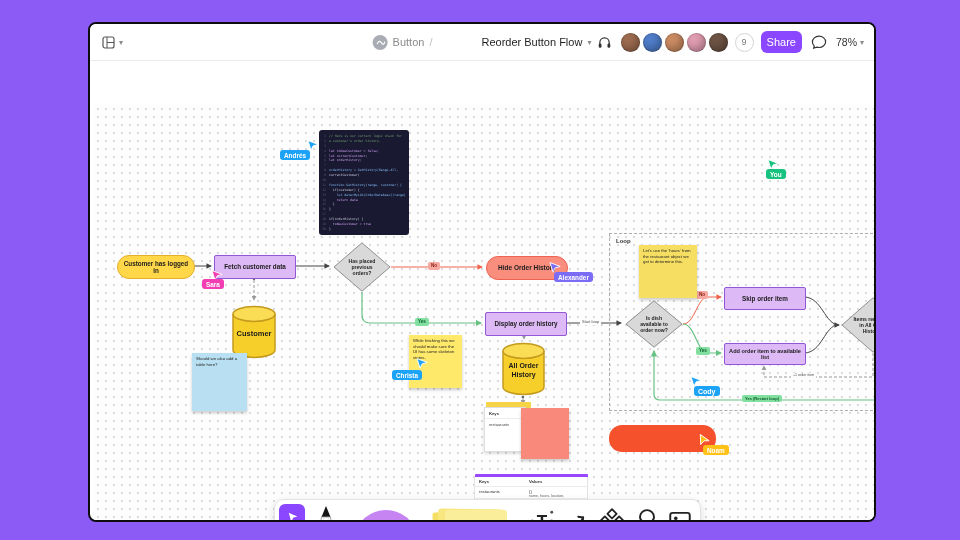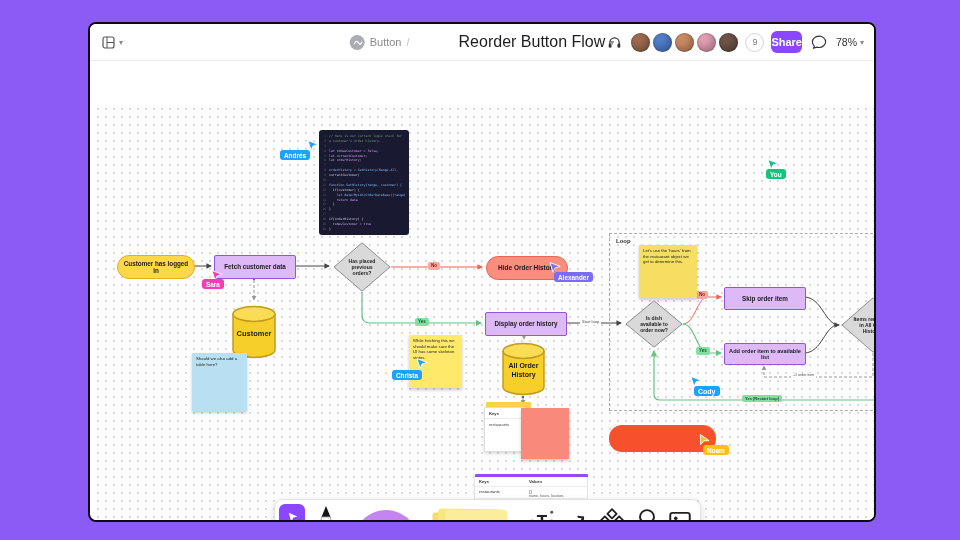--- a/index.html
+++ b/index.html
@@ -7,27 +7,27 @@
   .stage{position:relative;width:960px;height:540px;background:#8C5BF6;overflow:hidden;}
   .window{position:absolute;left:88px;top:22px;width:784px;height:496px;background:#fff;
           border:2px solid #0d0d0d;border-radius:8px;overflow:hidden;}
   
   .topbar{position:absolute;left:0;top:0;right:0;height:36px;background:#fff;border-bottom:1px solid #ececec;z-index:20;}
   .tb-left{position:absolute;left:12px;top:0;height:36px;display:flex;align-items:center;gap:4px;}
   .tb-center{position:absolute;left:50%;top:0;transform:translateX(-50%);height:36px;display:flex;align-items:center;gap:5px;white-space:nowrap;}
   .tb-right{position:absolute;right:10px;top:0;height:36px;display:flex;align-items:center;gap:7px;}
   .crumb-folder{font-size:11px;color:#8a8a8a;}
   .crumb-sep{font-size:11px;color:#c0c0c0;}
-  .crumb-file{font-size:16px;color:#1e1e1e;font-weight:500;margin-left:44px;}
+  .crumb-file{font-size:11px;color:#1e1e1e;font-weight:500;margin-left:44px;}
   .chev{font-size:8px;color:#8a8a8a;}
   .file-circle{width:15px;height:15px;border-radius:50%;background:#A9AcB2;display:flex;align-items:center;justify-content:center;}
   .avatar-row{display:flex;align-items:center;gap:3px;}
   .avatar{width:19px;height:19px;border-radius:50%;box-shadow:inset 0 0 0 1px rgba(0,0,0,.15), inset -3px -4px 6px rgba(0,0,0,.25);}
   .ovf{width:17px;height:17px;border-radius:50%;border:1px solid #d4d4d4;color:#7a7a7a;font-size:9px;display:flex;align-items:center;justify-content:center;background:#fff;}
-  .share-btn{color:#fff;font-size:11px;font-weight:700;border:none;border-radius:6px;padding:5px 0;cursor:pointer;}
+  .share-btn{color:#fff;font-size:11px;font-weight:400;border:none;border-radius:6px;padding:5px 6px;cursor:pointer;}
   .zoomctl{display:flex;align-items:center;gap:3px;font-size:10.5px;color:#333;}
   .iconbtn{display:flex;align-items:center;justify-content:center;background:none;border:none;padding:2px;cursor:pointer;}
   
   .canvas{position:absolute;left:4px;top:36px;width:780px;height:458px;
     background-color:#FDFDFD;
     background-image:radial-gradient(circle,#DADADA 0.8px,transparent 1px);
     background-size:8px 8px;margin-top:45px;}
   .edges{position:absolute;left:0;top:0;z-index:1;}
   .node{position:absolute;display:flex;align-items:center;justify-content:center;text-align:center;
         font-weight:600;color:#1b1b1b;z-index:2;line-height:1.15;}

